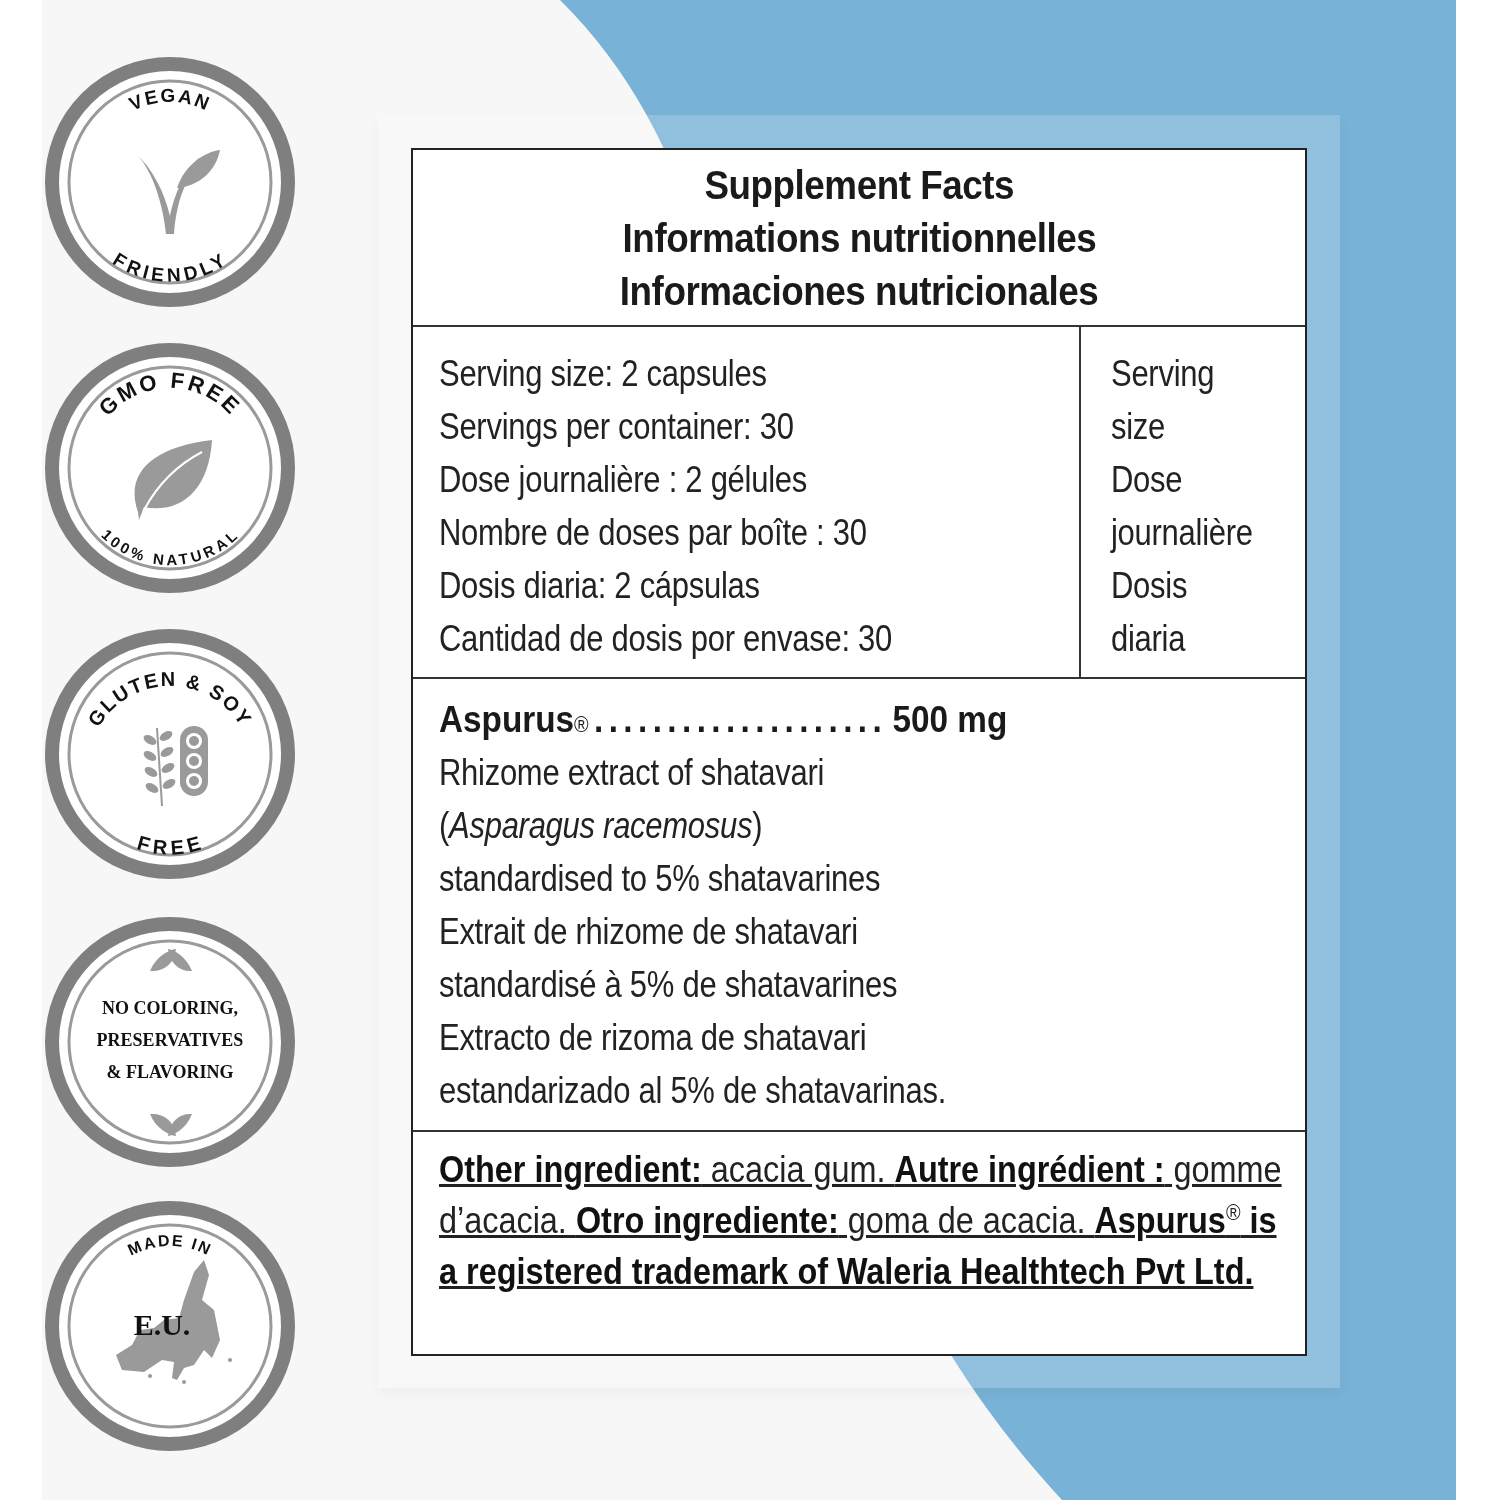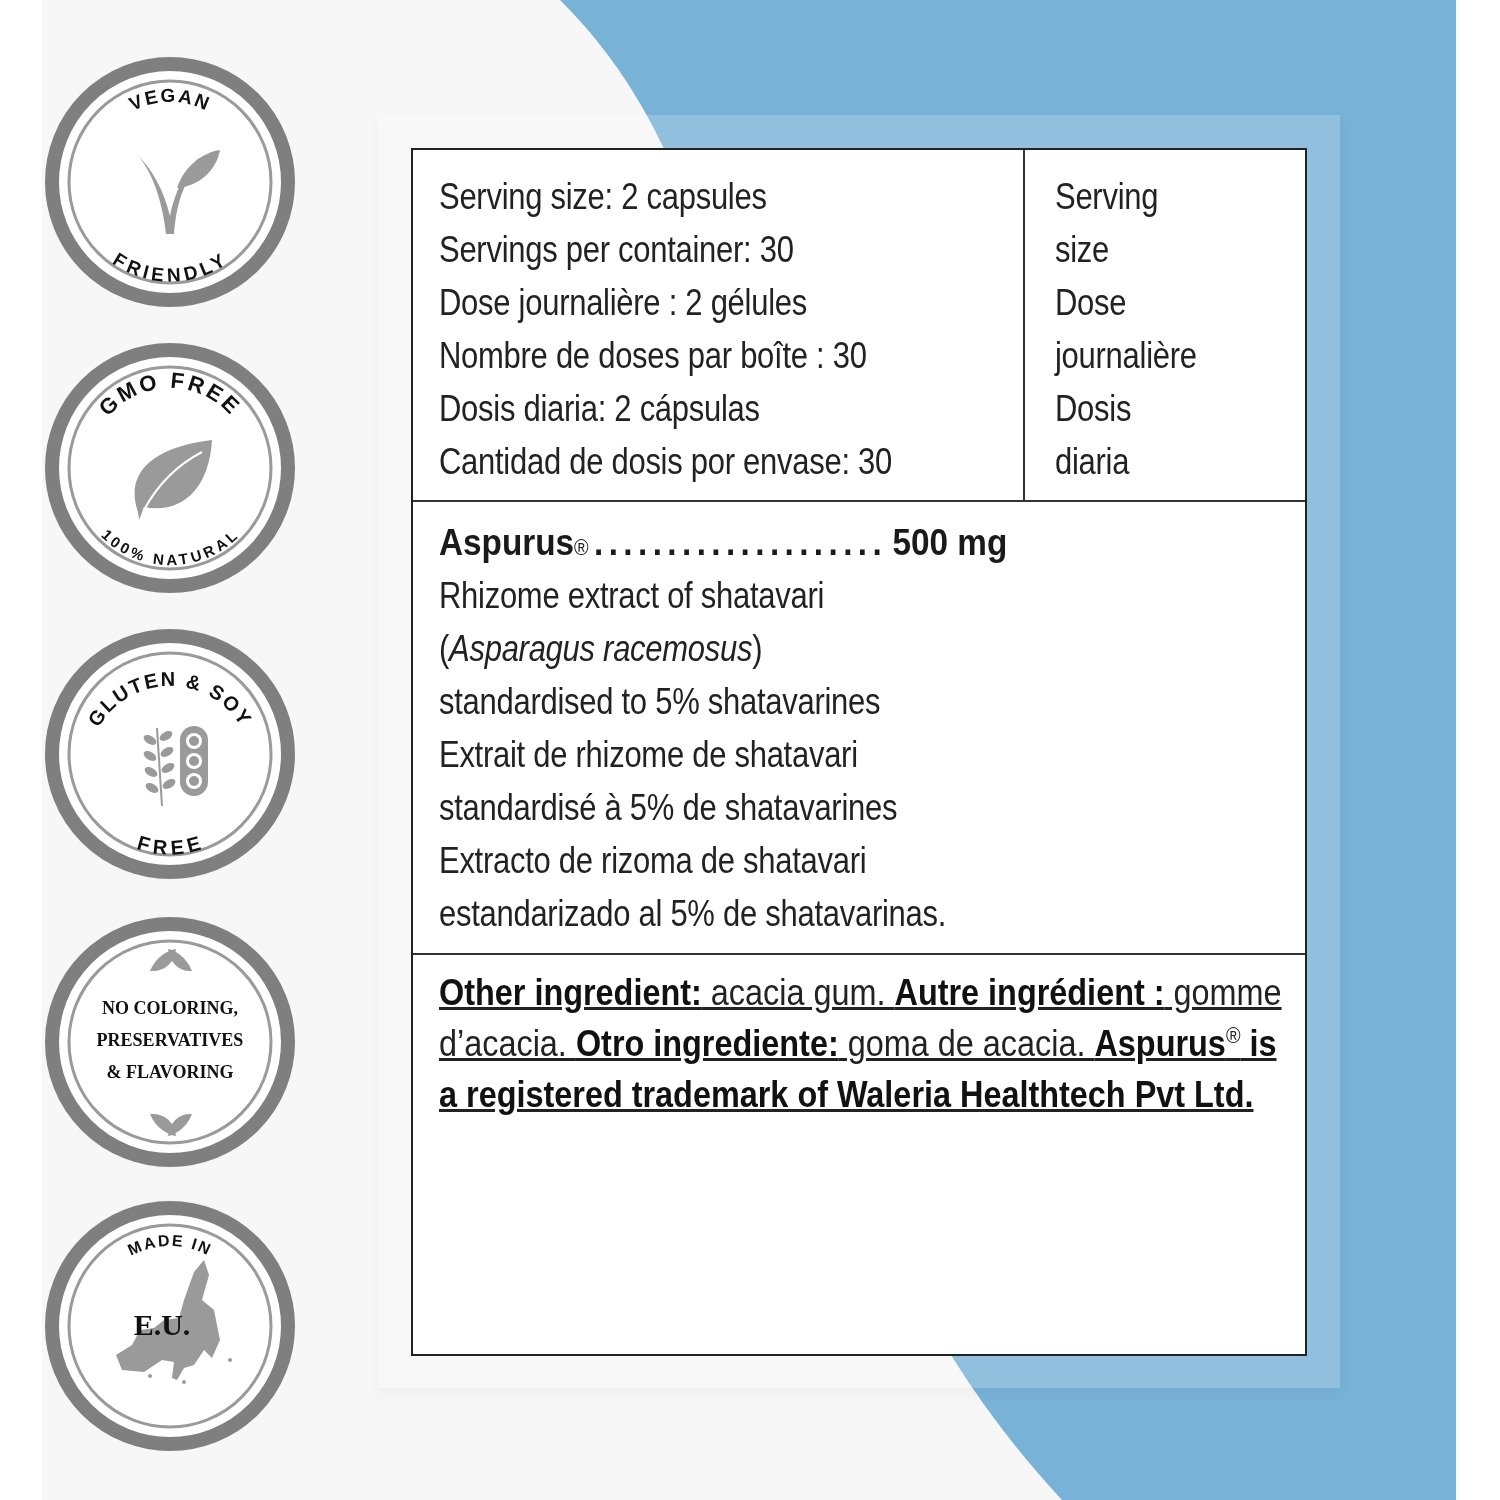--- a/index.html
+++ b/index.html
@@ -4,21 +4,21 @@
 <style>
   html, body { margin:0; padding:0; }
   body { width:1500px; height:1500px; position:relative; overflow:hidden; background:#ffffff; font-family:"Liberation Sans", sans-serif; }
   .canvas { position:absolute; left:42px; top:0; width:1414px; height:1500px; background:#f8f7f8; overflow:hidden; }
   .blue-shape { position:absolute; left:0; top:0; width:1414px; height:1500px; }
   .panel { position:absolute; left:378px; top:115px; width:962px; height:1273px; background:rgba(255,255,255,0.18); box-shadow:0 6px 14px rgba(0,0,0,0.04); }
   .facts { position:absolute; left:411px; top:148px; width:896px; height:1208px; background:#ffffff; border:2px solid #222; box-sizing:border-box; color:#1a1a1a; }
   .facts-header { height:177px; border-bottom:2px solid #333; box-sizing:border-box; display:flex; flex-direction:column; align-items:center; justify-content:center; padding-top:2px; }
   .facts-header .t { font-weight:bold; font-size:40px; line-height:53px; letter-spacing:-0.5px; transform:scaleX(0.92); white-space:nowrap; }
   .serving { height:352px; border-bottom:2px solid #333; box-sizing:border-box; display:flex; }
-  .serving-left { width:612px; border-right:2px solid #333; box-sizing:border-box; padding:20px 0 0 26px; }
+  .serving-left { width:668px; border-right:2px solid #333; box-sizing:border-box; padding:20px 0 0 26px; }
   .serving-right { flex:1; padding:20px 0 0 30px; }
   .line { font-size:36px; line-height:53px; white-space:nowrap; color:#222; transform-origin:left center; transform:scaleX(0.86); letter-spacing:-0.3px; }
   .ingredient { height:453px; border-bottom:2px solid #333; box-sizing:border-box; padding:14px 0 0 26px; }
   .ing-head { display:flex; align-items:baseline; font-weight:bold; font-size:37px; line-height:53px; white-space:nowrap; transform-origin:left center; transform:scaleX(0.9); }
   .ing-head sup { font-size:22px; font-weight:normal; vertical-align:super; line-height:0; }
   .dots { font-weight:bold; letter-spacing:6px; padding:0 6px; }
   .other { padding:12px 16px 0 26px; font-size:36px; line-height:51px; color:#222;text-decoration:underline; }
   .other .wrap { transform-origin:left top; transform:scaleX(0.9); width:950px; }
   .other b { font-weight:bold; color:#111; }
   .other sup { font-size:22px; vertical-align:super; line-height:0; }
@@ -118,20 +118,25 @@
     <path d="M 150 72 L 160 60 L 165 75 L 158 100 L 170 110 L 176 140 L 168 158 L 160 150 L 150 165 L 140 168 L 133 180 L 128 178 L 130 162 L 118 160 L 100 172 L 78 170 L 72 155 L 88 145 L 96 130 L 110 128 L 120 120 L 135 118 L 140 100 Z"></path>
     <circle cx="186" cy="160" r="2"></circle>
       <circle cx="140" cy="182" r="2"></circle>
       <circle cx="106" cy="176" r="2"></circle>
   </g>
   <text font-family="Liberation Sans, sans-serif" font-weight="bold" font-size="16" letter-spacing="2" fill="#111"><textPath href="#arcTop5" startOffset="50%" text-anchor="middle">MADE IN</textPath></text>
   <text x="118" y="135" text-anchor="middle" font-family="Liberation Serif, serif" font-weight="bold" font-size="30" fill="#111">E.U.</text>
 </svg>
 
 <div class="facts">
+  <div class="facts-header">
+    <div class="t">Supplement Facts</div>
+    <div class="t">Informations nutritionnelles</div>
+    <div class="t">Informaciones nutricionales</div>
+  </div>
 
   <div class="serving">
     <div class="serving-left">
       <div class="line">Serving size: 2 capsules</div>
       <div class="line">Servings per container: 30</div>
       <div class="line">Dose journalière : 2 gélules</div>
       <div class="line">Nombre de doses par boîte : 30</div>
       <div class="line">Dosis diaria: 2 cápsulas</div>
       <div class="line">Cantidad de dosis por envase: 30</div>
     </div>

